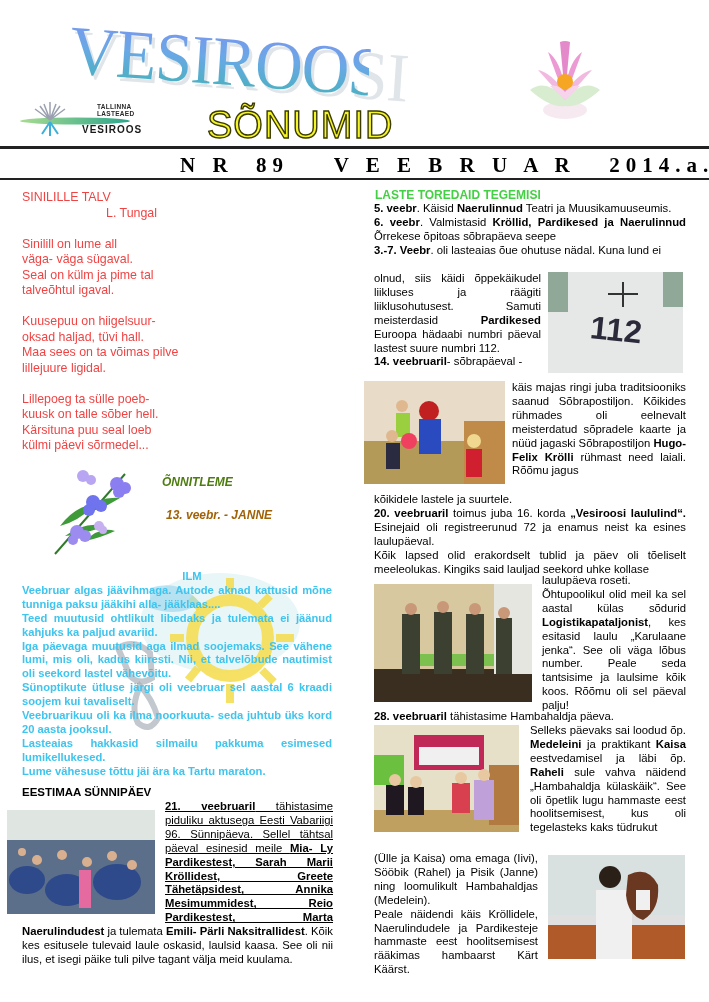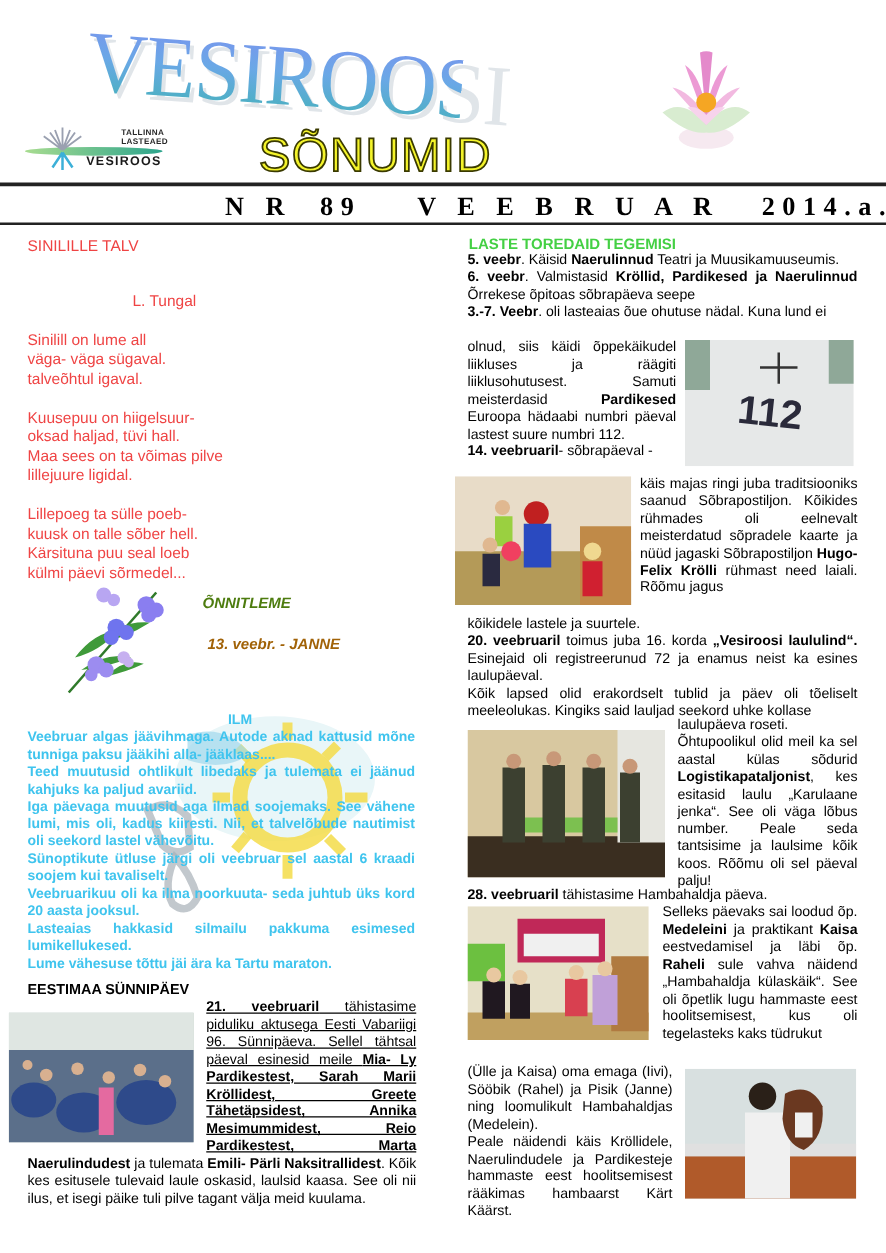--- a/index.html
+++ b/index.html
@@ -21,39 +21,39 @@
   .title-vesiroosi-shadow {
     left: 73px; top: 14px; width: 300px; height: 80px;
     font-family: "Liberation Serif", serif; font-size: 66px; line-height: 80px;
     letter-spacing: -1px; color: #c8d0d8; opacity: .55;
     transform: scaleY(1.05) rotate(4deg); transform-origin: left center;
   }
   .logo { left: 20px; top: 96px; width: 140px; height: 42px; }
   .logo-line1, .logo-line2 { font-size: 6.5px; font-weight: bold; color: #2a2a2a; letter-spacing: .3px; }
   .logo-line1 { left: 97px; top: 103px; }
   .logo-line2 { left: 97px; top: 110px; }
-  .logo-name { left: 69px; top: 124px; font-size: 10px; font-weight: bold; letter-spacing: 1px; color: #1a1a1a; }
+  .logo-name { left: 82px; top: 124px; font-size: 10px; font-weight: bold; letter-spacing: 1px; color: #1a1a1a; }
   .title-sonumid {
     left: 207px; top: 104px; font-size: 38px; font-weight: normal; line-height: 42px;
     color: #f4f42a; letter-spacing: 1px;
     -webkit-text-stroke: 1.4px #3a3a00;
   }
   .lotus { left: 520px; top: 30px; width: 90px; height: 95px; }
 
   .rule-top { left: 0; top: 146px; width: 709px; height: 3px; background: #222; }
   .issue-line {
     left: 180px; top: 153px; font-family: "Liberation Serif", serif; font-weight: bold;
     font-size: 21px; letter-spacing: 6px; white-space: pre;
   }
   .rule-bot { left: 0; top: 178px; width: 709px; height: 2px; background: #222; }
 
   
   .poem { left: 22px; top: 190px; width: 200px; color: #ef4444; font-size: 12.4px; line-height: 15.5px; }
   .poem .ptitle { font-size: 12.4px; }
-  .poem .author { padding-left: 84px; margin-top: 28px; }
+  .poem .author { padding-left: 84px; }
   .poem .stanza { margin-top: 15.5px; }
   .poem .stanza:first-of-type { margin-top: 0; }
 
   .flower { left: 45px; top: 466px; width: 95px; height: 92px; }
   .congrats-title { left: 162px; top: 475px; color: #4d7c0f; font-weight: bold; font-style: italic; font-size: 12px; }
   .congrats-date { left: 166px; top: 508px; color: #a16207; font-weight: bold; font-style: italic; font-size: 12px; }
 
   .weather-bg { left: 90px; top: 568px; width: 220px; height: 185px; }
   .weather { left: 22px; top: 570px; width: 310px; color: #3fc4ee; font-weight: bold; font-size: 11.2px; line-height: 13.9px; text-align: justify; }
   .weather .wtitle { text-align: center; padding-left: 30px; }
@@ -122,20 +122,21 @@
 <div class="abs rule-top"></div>
 <div class="abs issue-line">N R  89    V E E B R U A R   2014.a.</div>
 <div class="abs rule-bot"></div>
 
 <div class="abs poem">
   <div class="ptitle">SINILILLE TALV</div>
   <div class="author">L. Tungal</div>
   <div class="stanza">
     <div>Sinilill on lume all</div>
     <div>väga- väga sügaval.</div>
+    <div>Seal on külm ja pime tal</div>
     <div>talveõhtul igaval.</div>
   </div>
   <div class="stanza">
     <div>Kuusepuu on hiigelsuur-</div>
     <div>oksad haljad, tüvi hall.</div>
     <div>Maa sees on ta võimas pilve</div>
     <div>lillejuure ligidal.</div>
   </div>
   <div class="stanza">
     <div>Lillepoeg ta sülle poeb-</div>

